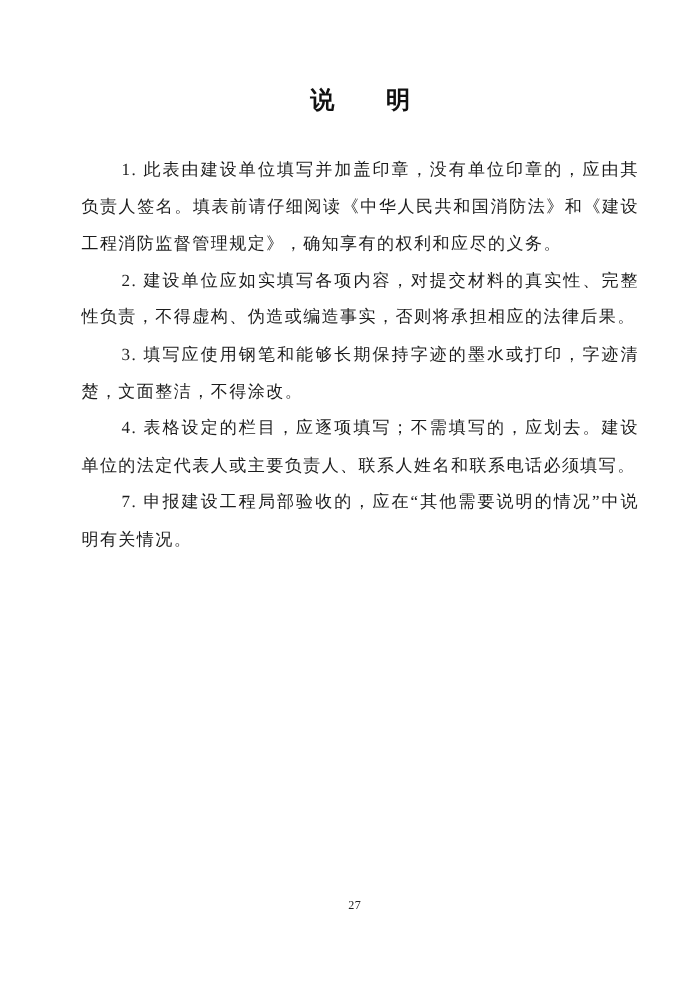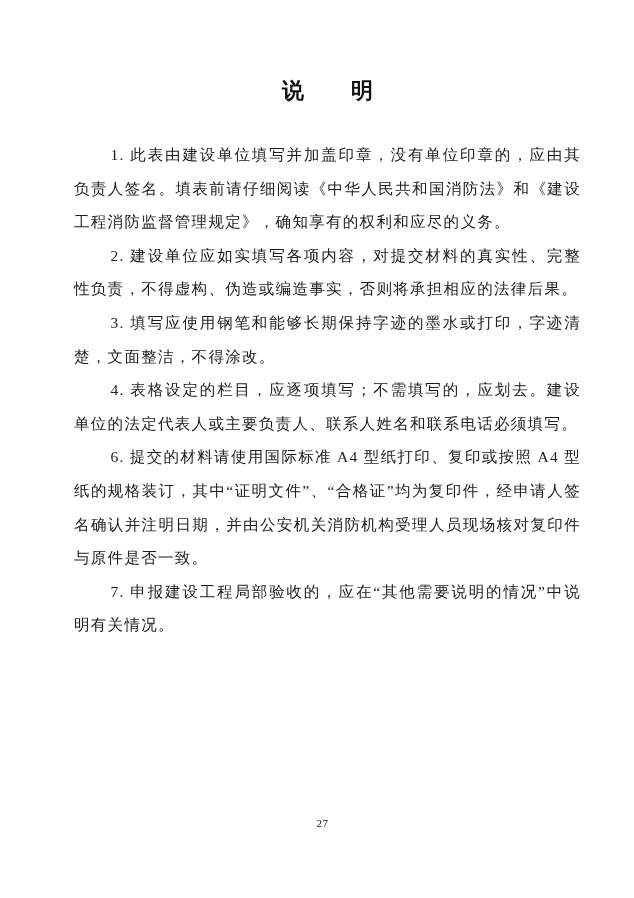--- a/index.html
+++ b/index.html
@@ -58,19 +58,18 @@
 
 <div class="page">
 
   <h1 class="doc-title">说　　明</h1>
 
   <div class="content">
     <p class="para">1. 此表由建设单位填写并加盖印章，没有单位印章的，应由其负责人签名。填表前请仔细阅读《中华人民共和国消防法》和《建设工程消防监督管理规定》，确知享有的权利和应尽的义务。</p>
     <p class="para">2. 建设单位应如实填写各项内容，对提交材料的真实性、完整性负责，不得虚构、伪造或编造事实，否则将承担相应的法律后果。</p>
     <p class="para">3. 填写应使用钢笔和能够长期保持字迹的墨水或打印，字迹清楚，文面整洁，不得涂改。</p>
     <p class="para">4. 表格设定的栏目，应逐项填写；不需填写的，应划去。建设单位的法定代表人或主要负责人、联系人姓名和联系电话必须填写。</p>
-    <p class="para">6. 提交的材料请使用国际标准 A4 型纸打印、复印或按照 A4 型纸的规格装订，其中“证明文件”、“合格证”均为复印件，经申请人签名确认并注明日期，并由公安机关消防机构受理人员现场核对复印件与原件是否一致。</p>
     <p class="para">7. 申报建设工程局部验收的，应在“其他需要说明的情况”中说明有关情况。</p>
   </div>
 
   <div class="page-number">27</div>
 
 </div>
 
 </body></html>

